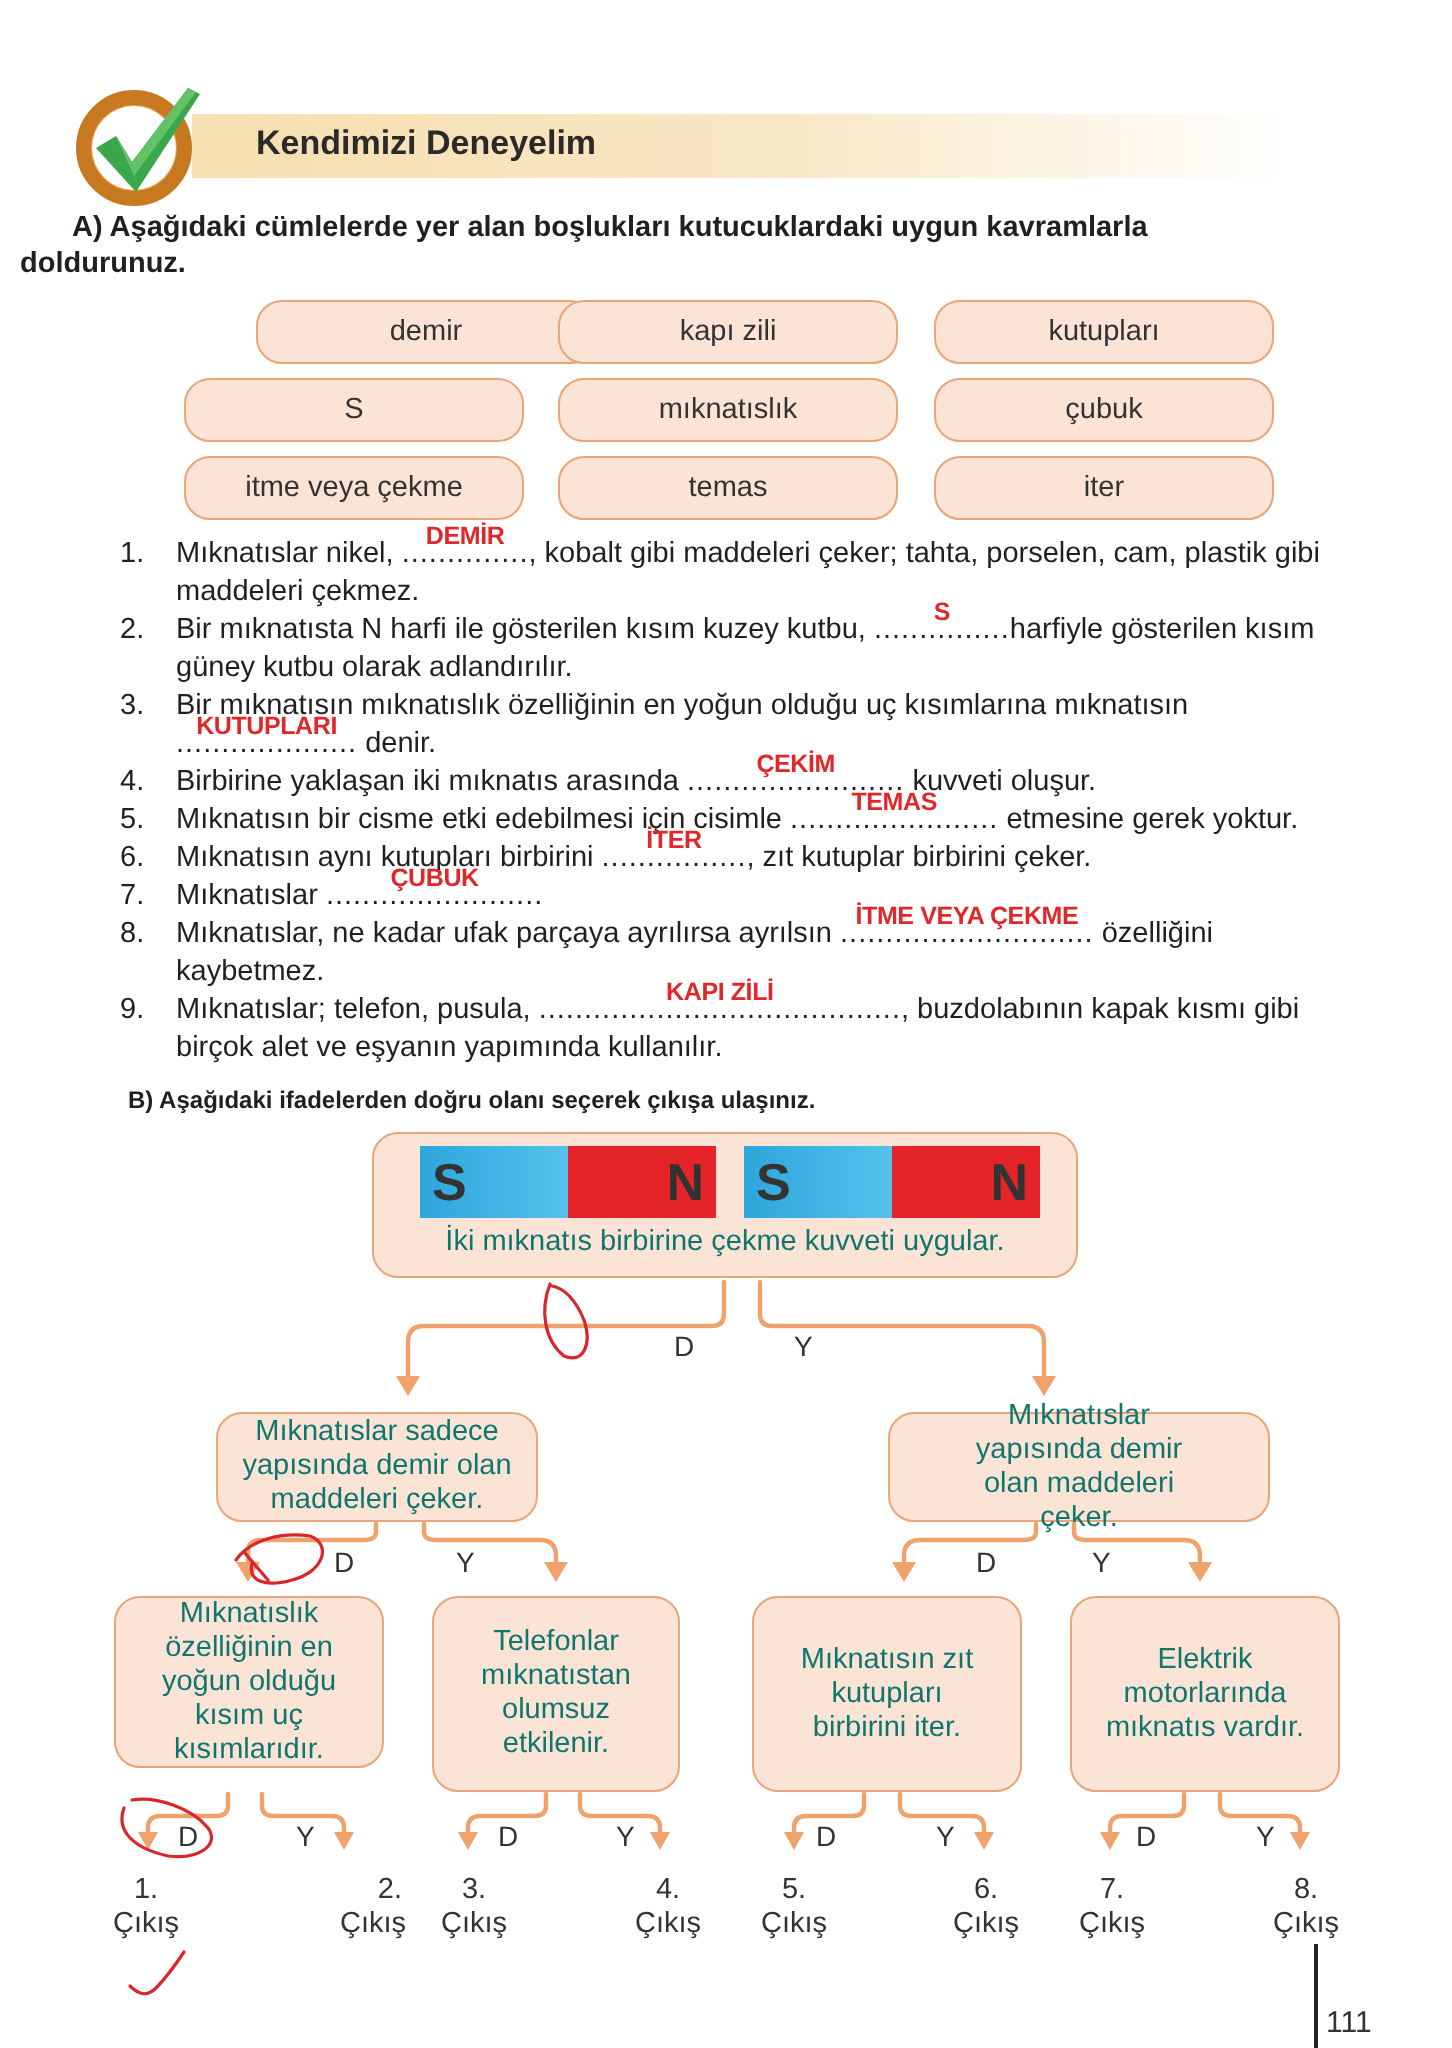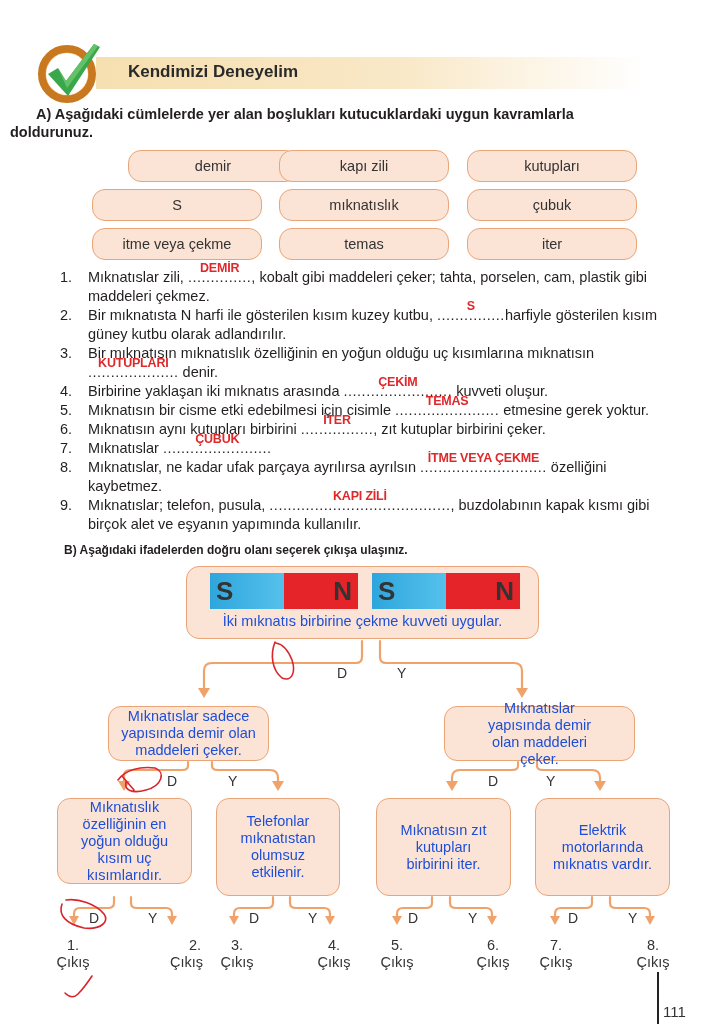--- a/index.html
+++ b/index.html
@@ -28,21 +28,21 @@
   .ans { position: relative; display: inline-block; }
   .ans .fill { position: absolute; left: 50%; transform: translateX(-50%); top: -9px; white-space: nowrap;
     color: #e0282a; font-weight: bold; font-size: 12.5px; letter-spacing: -0.2px; }
   .dots { letter-spacing: 0.5px; }
 
   .section-b-title { left: 64px; top: 543px; font-size: 12px; font-weight: bold; }
 
   
   .box { position: absolute; border: 1.5px solid #e9a477; border-radius: 13px; background: #fbe4d6;
     display: flex; align-items: center; justify-content: center; text-align: center;
-    font-size: 14.5px; line-height: 17px; color: #1d4ed8; }
+    font-size: 14.5px; line-height: 17px; color: #0f766e; }
   .magnet { position: absolute; height: 36px; display: flex; }
   .mag-s { width: 74px; height: 36px; background: linear-gradient(to right, #2ea6dc, #55c1ec); position: relative; }
   .mag-n { width: 74px; height: 36px; background: #e42428; position: relative; }
   .mag-s span, .mag-n span { position: absolute; top: 3px; font-size: 26px; font-weight: bold; color: #333; }
   .mag-s span { left: 6px; }
   .mag-n span { right: 6px; }
 
   .lbl { position: absolute; font-size: 14px; color: #333; }
   .exit { position: absolute; font-size: 14.5px; color: #333; text-align: center; line-height: 17px; width: 50px; }
 
@@ -71,21 +71,21 @@
   <div class="word-box" style="left:467px;top:150px;">kutupları</div>
   <div class="word-box" style="left:92px;top:189px;">S</div>
   <div class="word-box" style="left:279px;top:189px;">mıknatıslık</div>
   <div class="word-box" style="left:467px;top:189px;">çubuk</div>
   <div class="word-box" style="left:92px;top:228px;">itme veya çekme</div>
   <div class="word-box" style="left:279px;top:228px;">temas</div>
   <div class="word-box" style="left:467px;top:228px;">iter</div>
 </div>
 
 <div class="abs items" id="items">
-    <div class="item"><span class="num">1.</span><span>Mıknatıslar zili, </span><span class="ans"><span class="dots">..............</span><span class="fill">DEMİR</span></span><span>, kobalt gibi maddeleri çeker; tahta, porselen, cam, plastik gibi maddeleri çekmez.</span></div>
+    <div class="item"><span class="num">1.</span><span>Mıknatıslar nikel, </span><span class="ans"><span class="dots">..............</span><span class="fill">DEMİR</span></span><span>, kobalt gibi maddeleri çeker; tahta, porselen, cam, plastik gibi maddeleri çekmez.</span></div>
     <div class="item"><span class="num">2.</span><span>Bir mıknatısta N harfi ile gösterilen kısım kuzey kutbu, </span><span class="ans"><span class="dots">...............</span><span class="fill">S</span></span><span>harfiyle gösterilen kısım güney kutbu olarak adlandırılır.</span></div>
     <div class="item"><span class="num">3.</span><span>Bir mıknatısın mıknatıslık özelliğinin en yoğun olduğu uç kısımlarına mıknatısın </span><span class="ans"><span class="dots">....................</span><span class="fill">KUTUPLARI</span></span><span> denir.</span></div>
     <div class="item"><span class="num">4.</span><span>Birbirine yaklaşan iki mıknatıs arasında </span><span class="ans"><span class="dots">........................</span><span class="fill">ÇEKİM</span></span><span> kuvveti oluşur.</span></div>
     <div class="item"><span class="num">5.</span><span>Mıknatısın bir cisme etki edebilmesi için cisimle </span><span class="ans"><span class="dots">.......................</span><span class="fill">TEMAS</span></span><span> etmesine gerek yoktur.</span></div>
     <div class="item"><span class="num">6.</span><span>Mıknatısın aynı kutupları birbirini </span><span class="ans"><span class="dots">................</span><span class="fill">İTER</span></span><span>, zıt kutuplar birbirini çeker.</span></div>
     <div class="item"><span class="num">7.</span><span>Mıknatıslar </span><span class="ans"><span class="dots">........................</span><span class="fill">ÇUBUK</span></span></div>
     <div class="item"><span class="num">8.</span><span>Mıknatıslar, ne kadar ufak parçaya ayrılırsa ayrılsın </span><span class="ans"><span class="dots">............................</span><span class="fill">İTME VEYA ÇEKME</span></span><span> özelliğini kaybetmez.</span></div>
     <div class="item"><span class="num">9.</span><span>Mıknatıslar; telefon, pusula, </span><span class="ans"><span class="dots">........................................</span><span class="fill">KAPI ZİLİ</span></span><span>, buzdolabının kapak kısmı gibi birçok alet ve eşyanın yapımında kullanılır.</span></div>
   </div>
 

